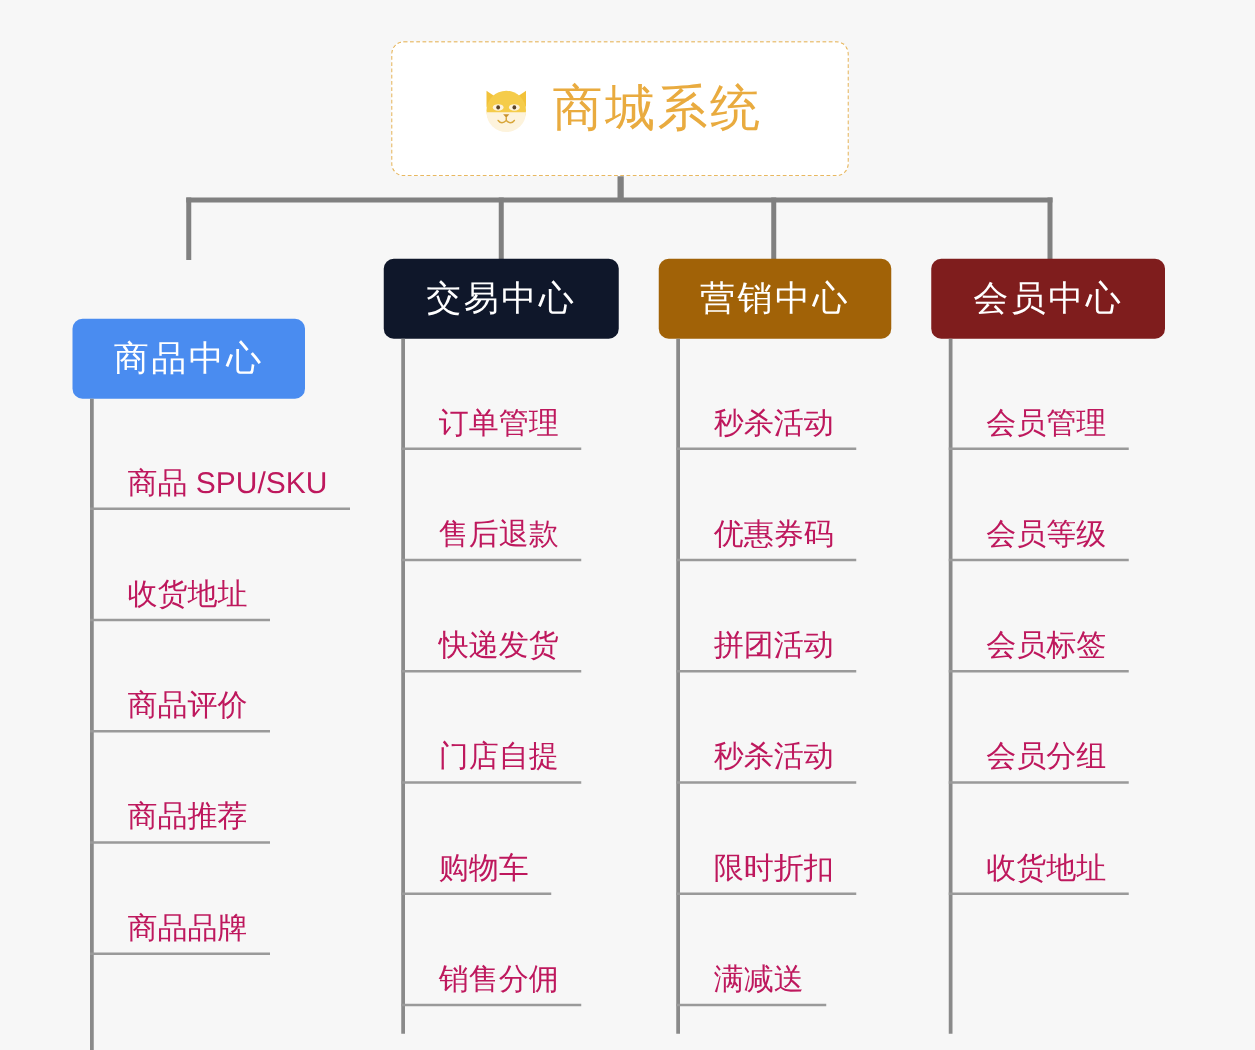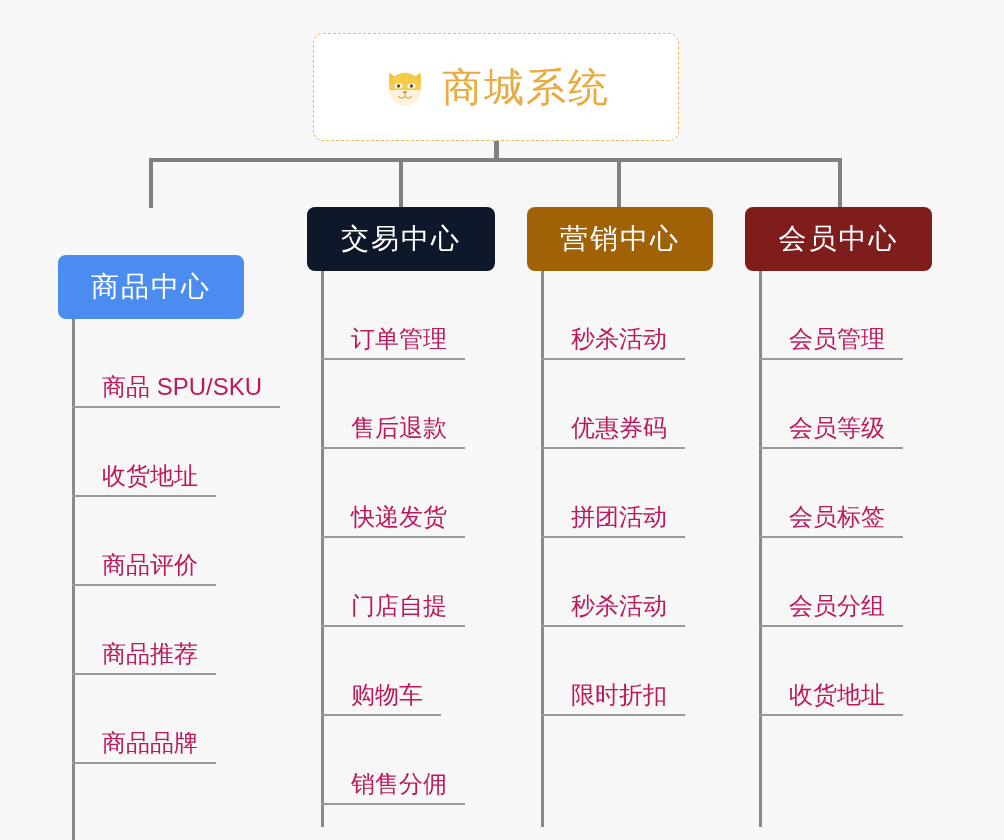--- a/index.html
+++ b/index.html
@@ -216,20 +216,23 @@
       </div>
       <div class="leaf">
         <span class="leaf-inner">拼团活动</span>
       </div>
       <div class="leaf">
         <span class="leaf-inner">秒杀活动</span>
       </div>
       <div class="leaf">
         <span class="leaf-inner">限时折扣</span>
       </div>
+      <div class="leaf">
+        <span class="leaf-inner">满减送</span>
+      </div>
     </div>
   </div>
 
   <div class="column col-4">
     <div class="cat-head" style="background:#7f1d1d;">
       <span>会员中心</span>
     </div>
     <div class="leaf-list">
       <div class="trunk" style="top:0px; height:556px;"></div>
       <div class="leaf">

